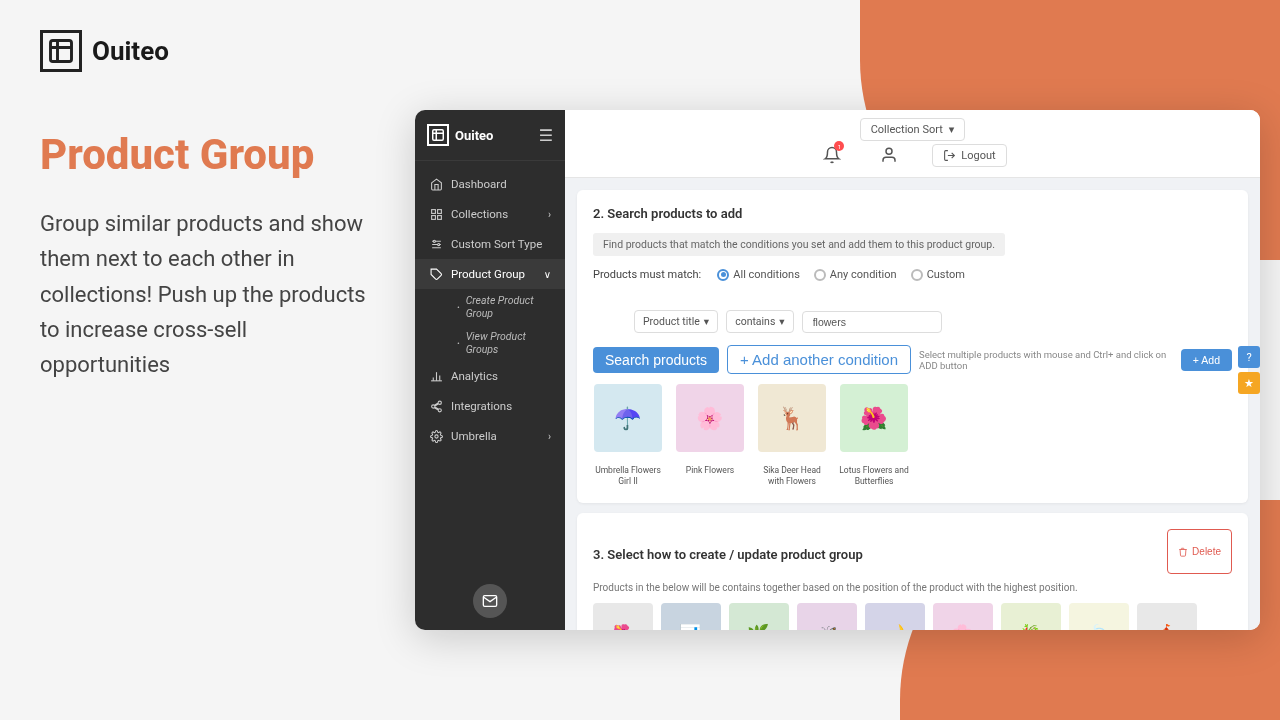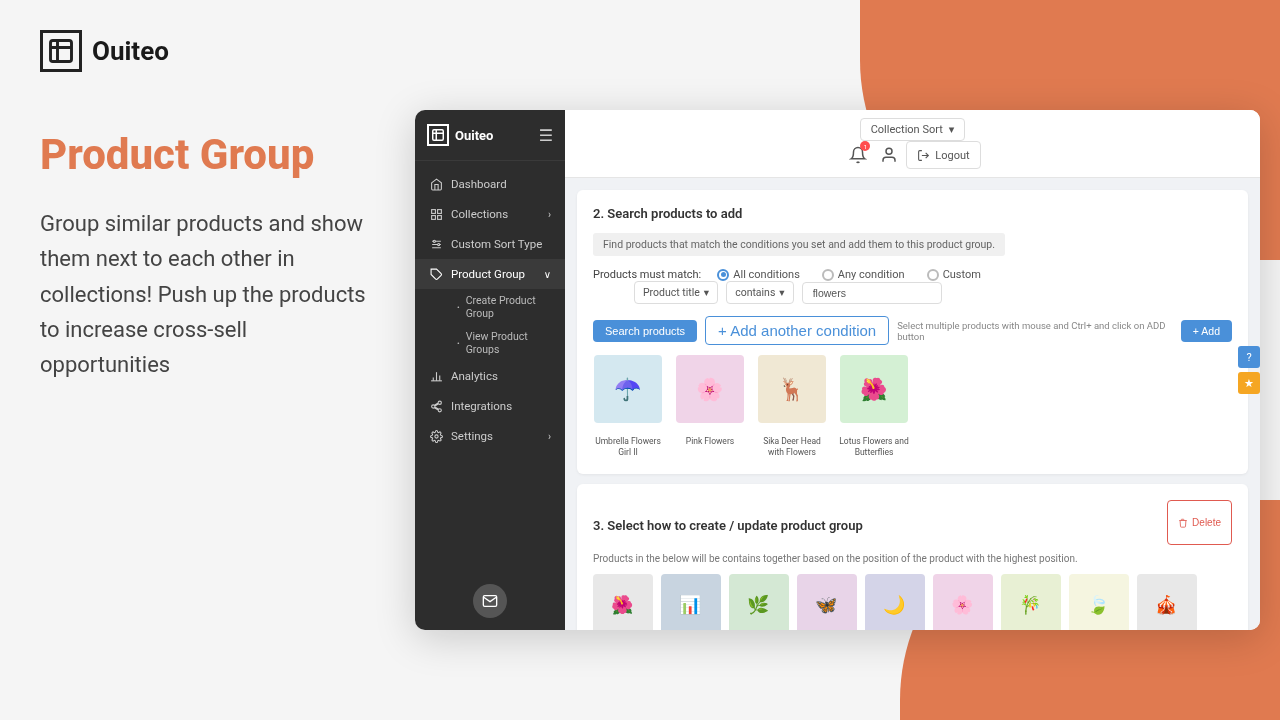--- a/index.html
+++ b/index.html
@@ -183,20 +183,21 @@
       padding-left: 28px;
     }
     .sidebar-sub-item {
       padding: 5px 14px;
       font-size: 10.5px;
       color: #bbb;
       cursor: pointer;
       display: flex;
       align-items: center;
       gap: 6px;
+      font-style: italic;
     }
     .sidebar-sub-item::before {
       content: '•';
       font-size: 8px;
     }
 
     .sidebar-footer {
       padding: 12px;
       display: flex;
       align-items: center;
@@ -241,21 +242,22 @@
       border: 1px solid #ddd;
       border-radius: 4px;
       padding: 4px 10px;
       font-size: 11px;
       color: #555;
       cursor: pointer;
       background: #fff;
     }
     .topbar-actions {
       display: flex;
-      gap: 3px;
+      align-items: center;
+      gap: 29px;
     }
     .topbar-icon {
       width: 28px;
       height: 28px;
       display: flex;
       align-items: center;
       justify-content: center;
       cursor: pointer;
       position: relative;
       color: #555;
@@ -319,29 +321,29 @@
       border-radius: 3px;
       margin-bottom: 12px;
       display: inline-block;
       text-align: right;
     }
 
     .products-must-match {
       display: flex;
       align-items: flex-end;
       gap: 16px;
-      margin-bottom: 0;
+      margin-bottom: 29px;
       font-size: 11px;
       color: #444;
     }
 
     .radio-group {
       display: flex;
       align-items: center;
-      gap: 22px;
+      gap: 14px;
     }
     .radio-option {
       display: flex;
       align-items: center;
       gap: 4px;
       font-size: 11px;
       color: #555;
       cursor: pointer;
     }
     .radio-dot {
@@ -393,21 +395,21 @@
       flex: 1;
       max-width: 140px;
     }
 
     .btn-primary {
       background: #4a90d9;
       color: #fff;
       border: none;
       border-radius: 4px;
       padding: 5px 12px;
-      font-size: 11px;
+      font-size: 14px;
       cursor: pointer;
       display: flex;
       align-items: center;
       gap: 4px;
     }
     .btn-outline {
       background: #fff;
       color: #4a90d9;
       border: 1px solid #4a90d9;
       border-radius: 4px;
@@ -646,21 +648,21 @@
         <span>Integrations</span>
       </div>
 
       <div class="sidebar-item">
         <span class="si-icon">
           <svg width="13" height="13" viewBox="0 0 24 24" fill="none" stroke="#ccc" stroke-width="2">
             <circle cx="12" cy="12" r="3"></circle>
             <path d="M19.4 15a1.65 1.65 0 00.33 1.82l.06.06a2 2 0 010 2.83 2 2 0 01-2.83 0l-.06-.06a1.65 1.65 0 00-1.82-.33 1.65 1.65 0 00-1 1.51V21a2 2 0 01-4 0v-.09A1.65 1.65 0 009 19.4a1.65 1.65 0 00-1.82.33l-.06.06a2 2 0 01-2.83-2.83l.06-.06A1.65 1.65 0 004.68 15a1.65 1.65 0 00-1.51-1H3a2 2 0 010-4h.09A1.65 1.65 0 004.6 9a1.65 1.65 0 00-.33-1.82l-.06-.06a2 2 0 012.83-2.83l.06.06A1.65 1.65 0 009 4.68a1.65 1.65 0 001-1.51V3a2 2 0 014 0v.09a1.65 1.65 0 001 1.51 1.65 1.65 0 001.82-.33l.06-.06a2 2 0 012.83 2.83l-.06.06A1.65 1.65 0 0019.4 9a1.65 1.65 0 001.51 1H21a2 2 0 010 4h-.09a1.65 1.65 0 00-1.51 1z"></path>
           </svg>
         </span>
-        <span>Settings</span>
+        <span>Umbrella</span>
         <span class="si-arrow">›</span>
       </div>
     </div>
 
     <div class="sidebar-footer">
       <div class="sidebar-footer-icon">
         <svg width="16" height="16" viewBox="0 0 24 24" fill="none" stroke="#fff" stroke-width="2">
           <path d="M4 4h16c1.1 0 2 .9 2 2v12c0 1.1-.9 2-2 2H4c-1.1 0-2-.9-2-2V6c0-1.1.9-2 2-2z"></path>
           <polyline points="22,6 12,13 2,6"></polyline>
         </svg>

